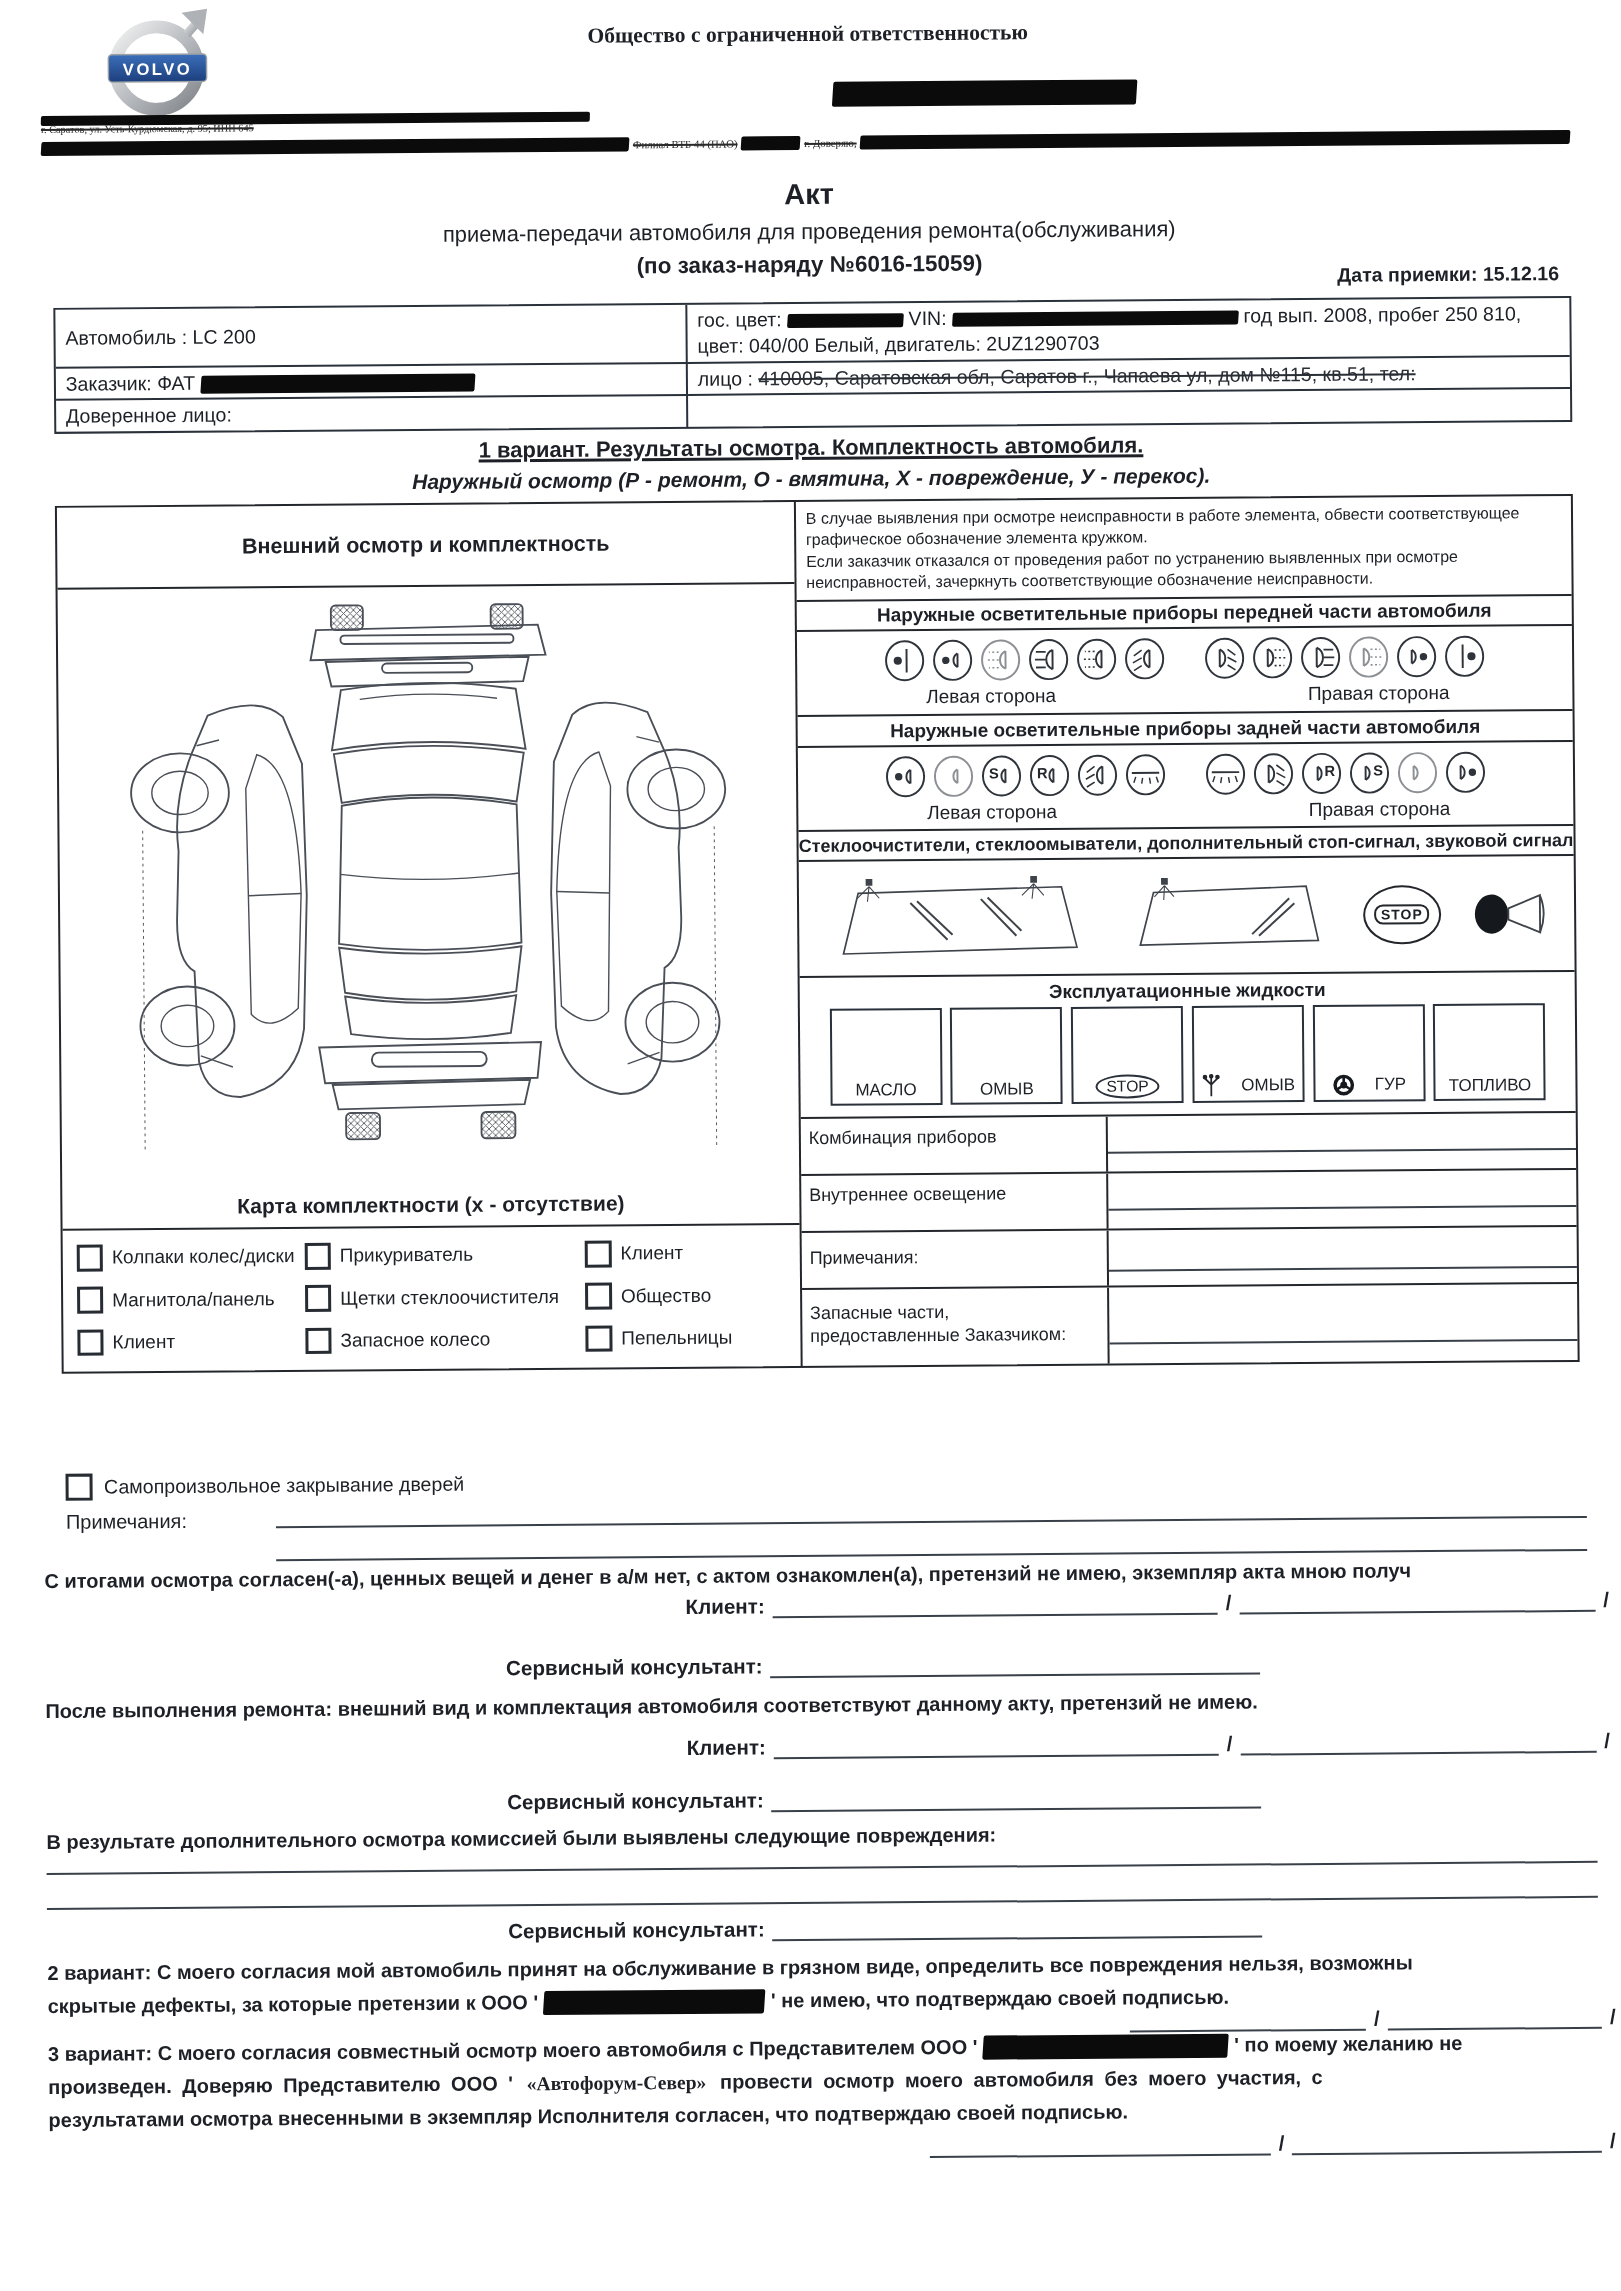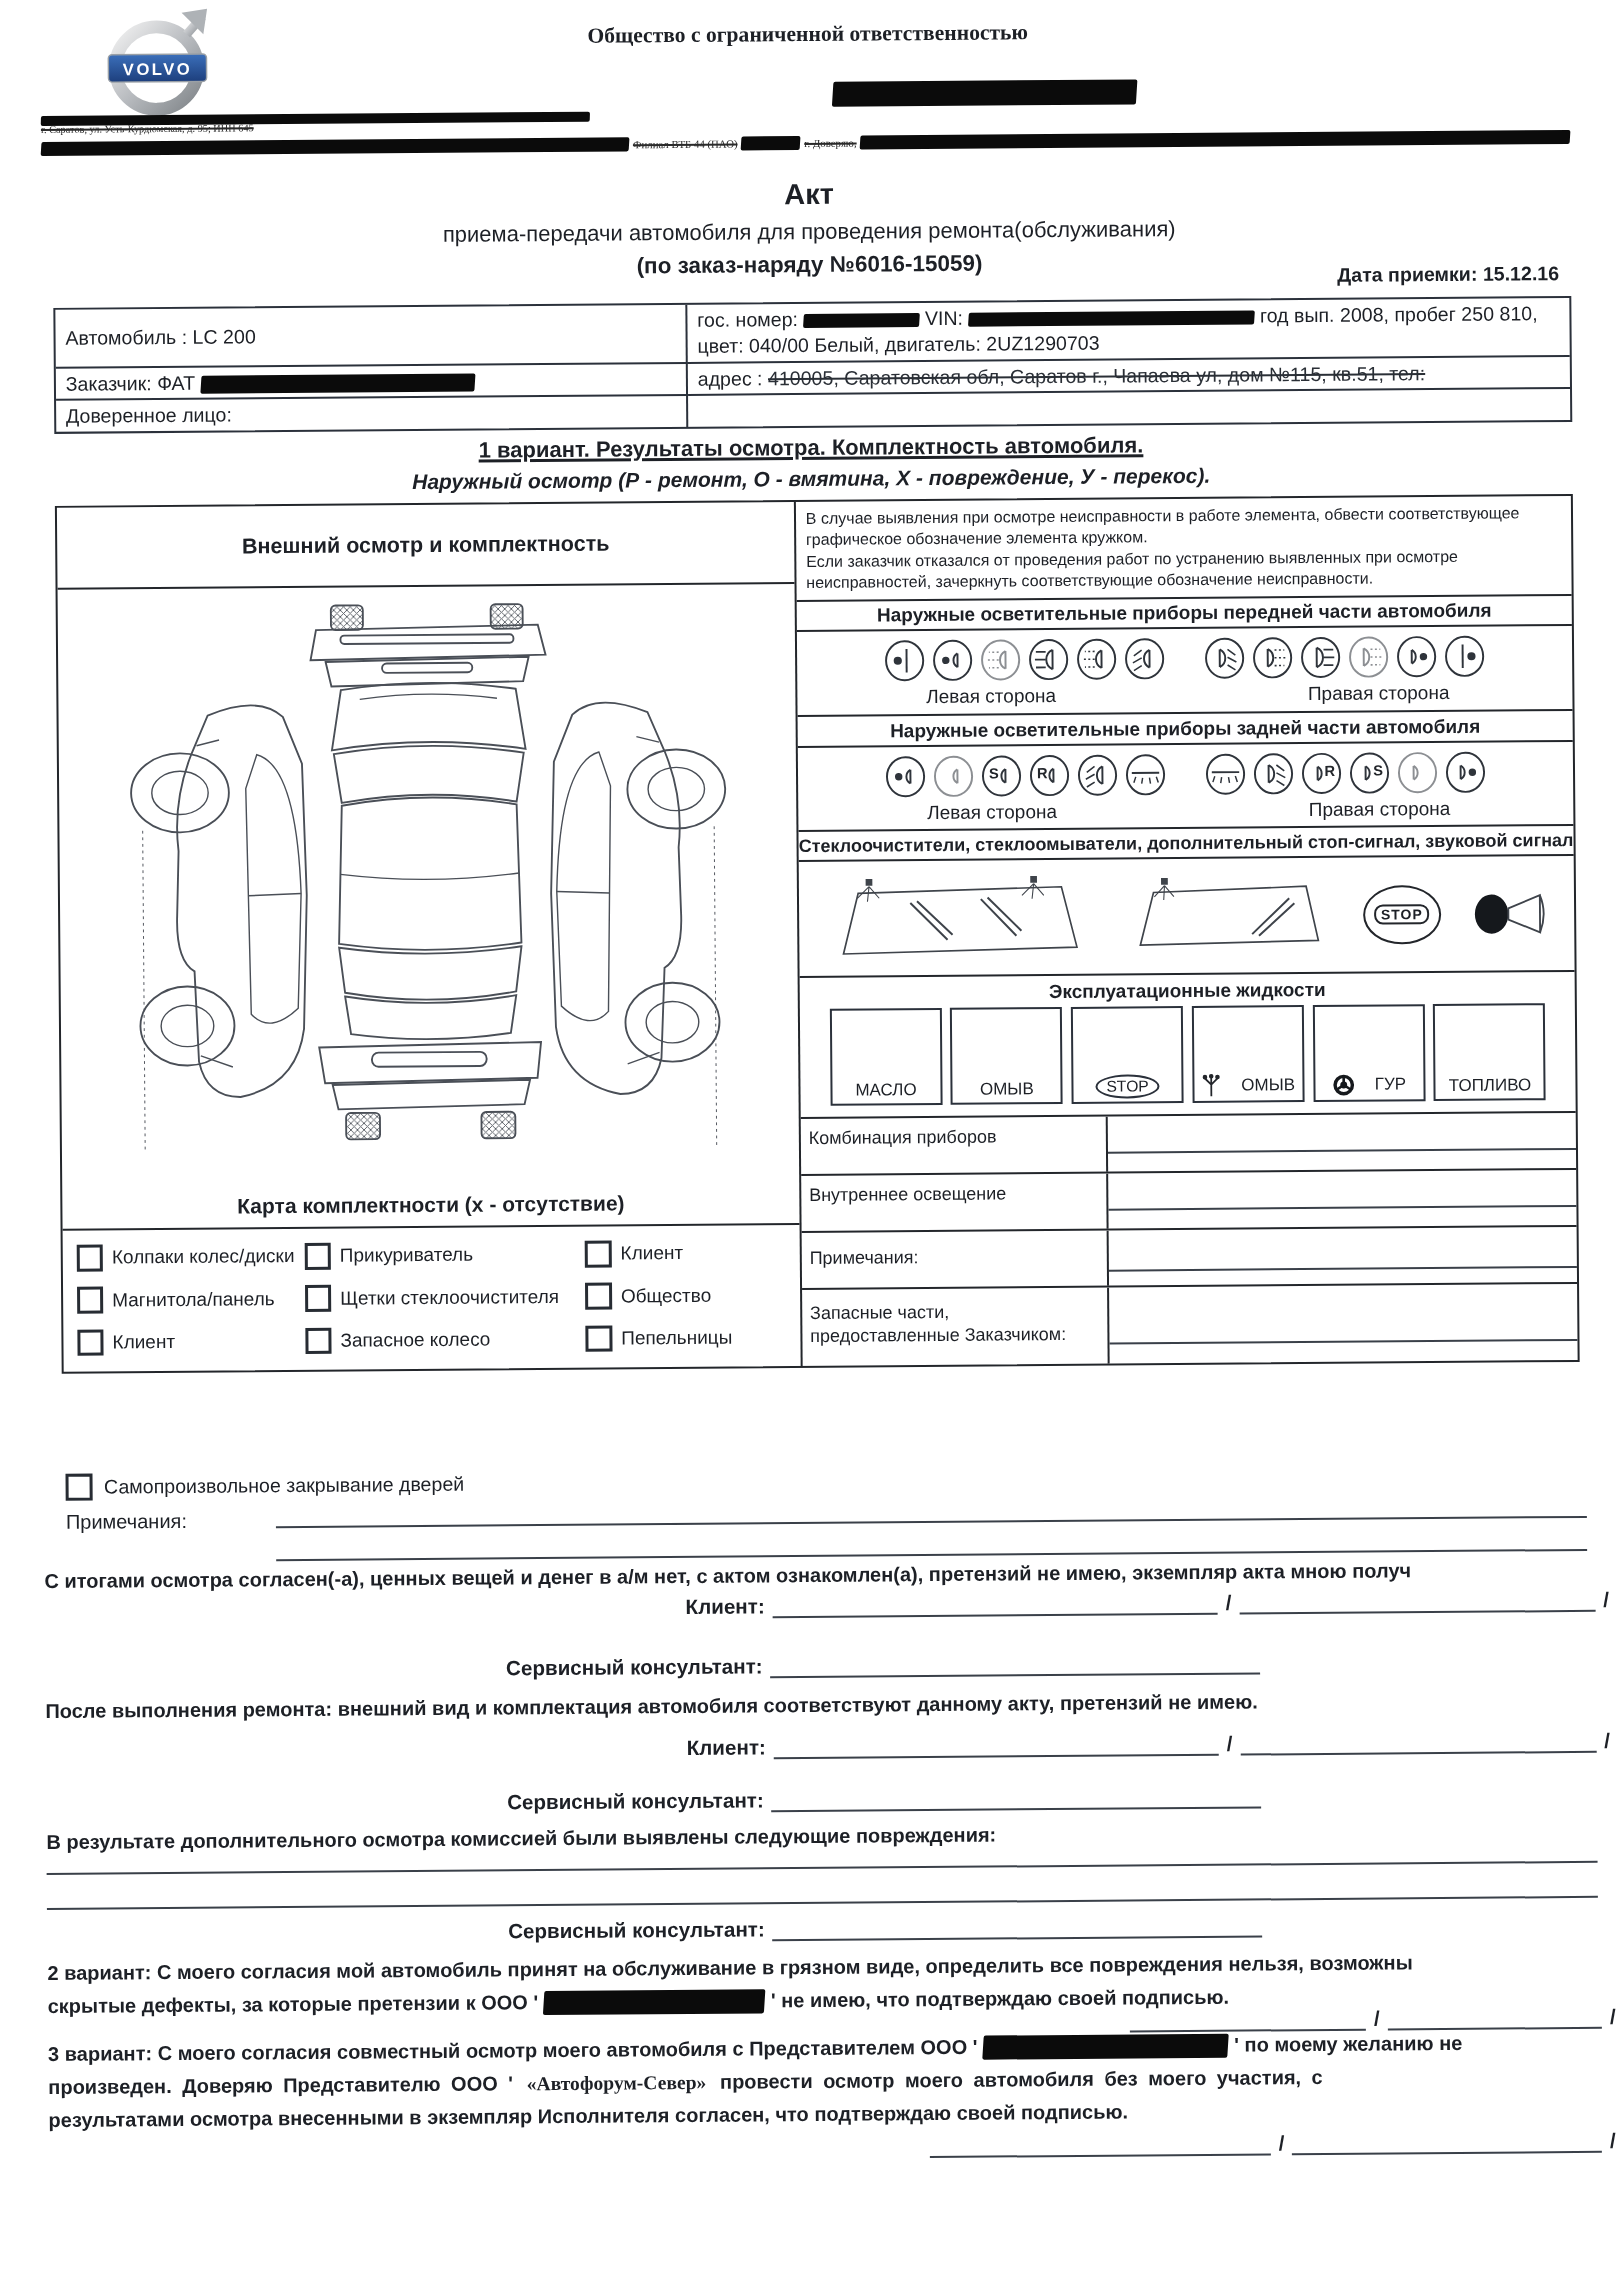--- a/index.html
+++ b/index.html
@@ -143,34 +143,34 @@
 
   <div class="abs ctr bold" style="top:182px;font-size:29px;">Акт</div>
   <div class="abs ctr" style="top:223px;font-size:22px;">приема-передачи автомобиля для проведения ремонта(обслуживания)</div>
   <div class="abs ctr bold" style="top:256px;font-size:22.5px;">(по заказ-наряду №6016-15059)</div>
   <div class="abs bold" style="top:272px;right:61px;font-size:19.6px;">Дата приемки: 15.12.16</div>
 
   <div class="abs vtab" style="top:306px;left:54px;width:1514px;">
     <div class="c first lc" style="display:flex;align-items:center;">Автомобиль : LC 200</div>
     <div class="c first">
       <div style="white-space:nowrap;">
-        <span>гос. номер:</span>
+        <span>гос. цвет:</span>
         <span class="bar" style="width:116px;height:13.7px;"></span>
         <span>VIN:</span>
         <span class="bar" style="width:286px;height:13.7px;"></span>
         <span>год вып. 2008,  пробег 250 810,</span>
       </div>
       <div style="margin-top:2.9px;">цвет: 040/00 Белый,  двигатель: 2UZ1290703</div>
     </div>
     <div class="c lc">
       <span>Заказчик: ФАТ</span>
       <span class="bar" style="width:274px;height:17.6px;"></span>
     </div>
     <div class="c">
-      <span>адрес :</span>
+      <span>лицо :</span>
       <span class="struck" style="color:#2a2f36;">410005, Саратовская обл, Саратов г., Чапаева ул, дом №115, кв.51,  тел:</span>
     </div>
     <div class="c lc">Доверенное лицо:</div>
     <div class="c"></div>
   </div>
 
   <div class="abs ctr bold" style="top:439px;font-size:22px;text-decoration:underline;text-decoration-thickness:2.5px;">1 вариант. Результаты осмотра. Комплектность автомобиля.</div>
   <div class="abs ctr bold" style="top:471px;font-size:21px;font-style:italic;">Наружный осмотр (Р - ремонт, О - вмятина, Х - повреждение, У - перекос).</div>
 
   <div class="abs bigbox" style="top:504px;left:54px;width:1514px;height:864px;">

